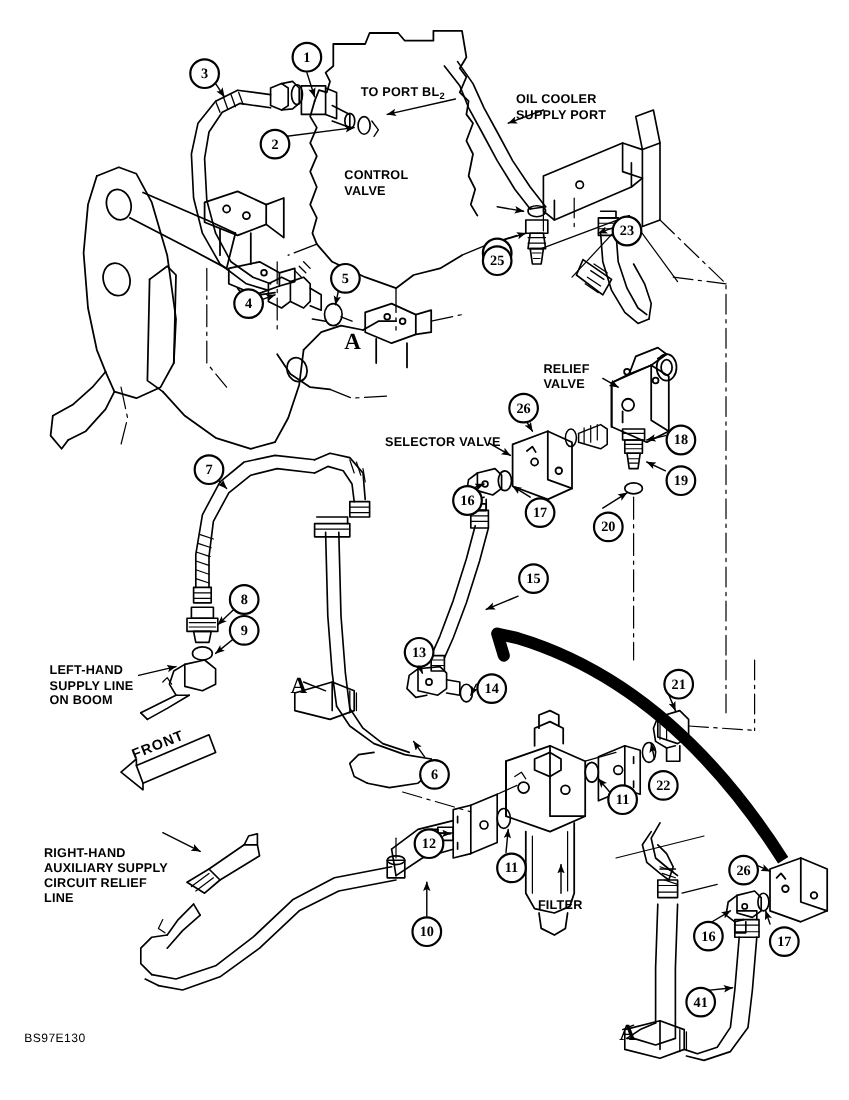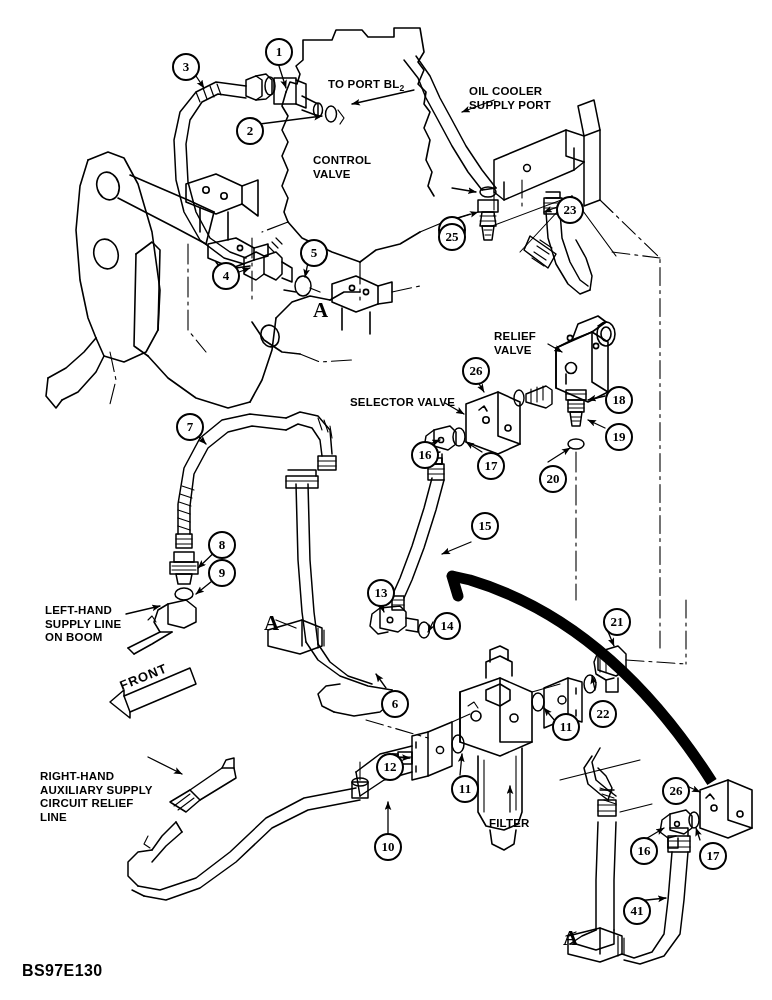--- a/index.html
+++ b/index.html
@@ -5,21 +5,21 @@
 <style>
   html,body{margin:0;padding:0;background:#ffffff;}
   body{width:772px;height:1000px;position:relative;overflow:hidden;
        font-family:"Liberation Sans","DejaVu Sans",sans-serif;color:#000;}
   #sheet{position:absolute;left:0;top:0;width:772px;height:1000px;}
   svg#art{position:absolute;left:0;top:0;width:772px;height:1000px;}
   .lbl{position:absolute;font-weight:bold;font-size:11.5px;line-height:13.5px;
        letter-spacing:.2px;white-space:pre;}
   .amark{position:absolute;font-weight:bold;font-size:21px;
          font-family:"Liberation Serif","DejaVu Serif",serif;line-height:21px;}
-  .figid{position:absolute;left:22px;top:962px;font-size:16px;font-weight:bold;
+  .figid{position:absolute;left:22px;top:938px;font-size:11px;font-weight:normal;
          letter-spacing:.4px;}
   .balloon{position:absolute;width:28px;height:28px;border:2px solid #000;
            border-radius:50%;background:#fff;display:flex;align-items:center;
            justify-content:center;font-size:13px;font-weight:bold;
            font-family:"Liberation Serif","DejaVu Serif",serif;box-sizing:border-box;}
 </style>
 </head>
 <body>
 
 <div id="sheet">

